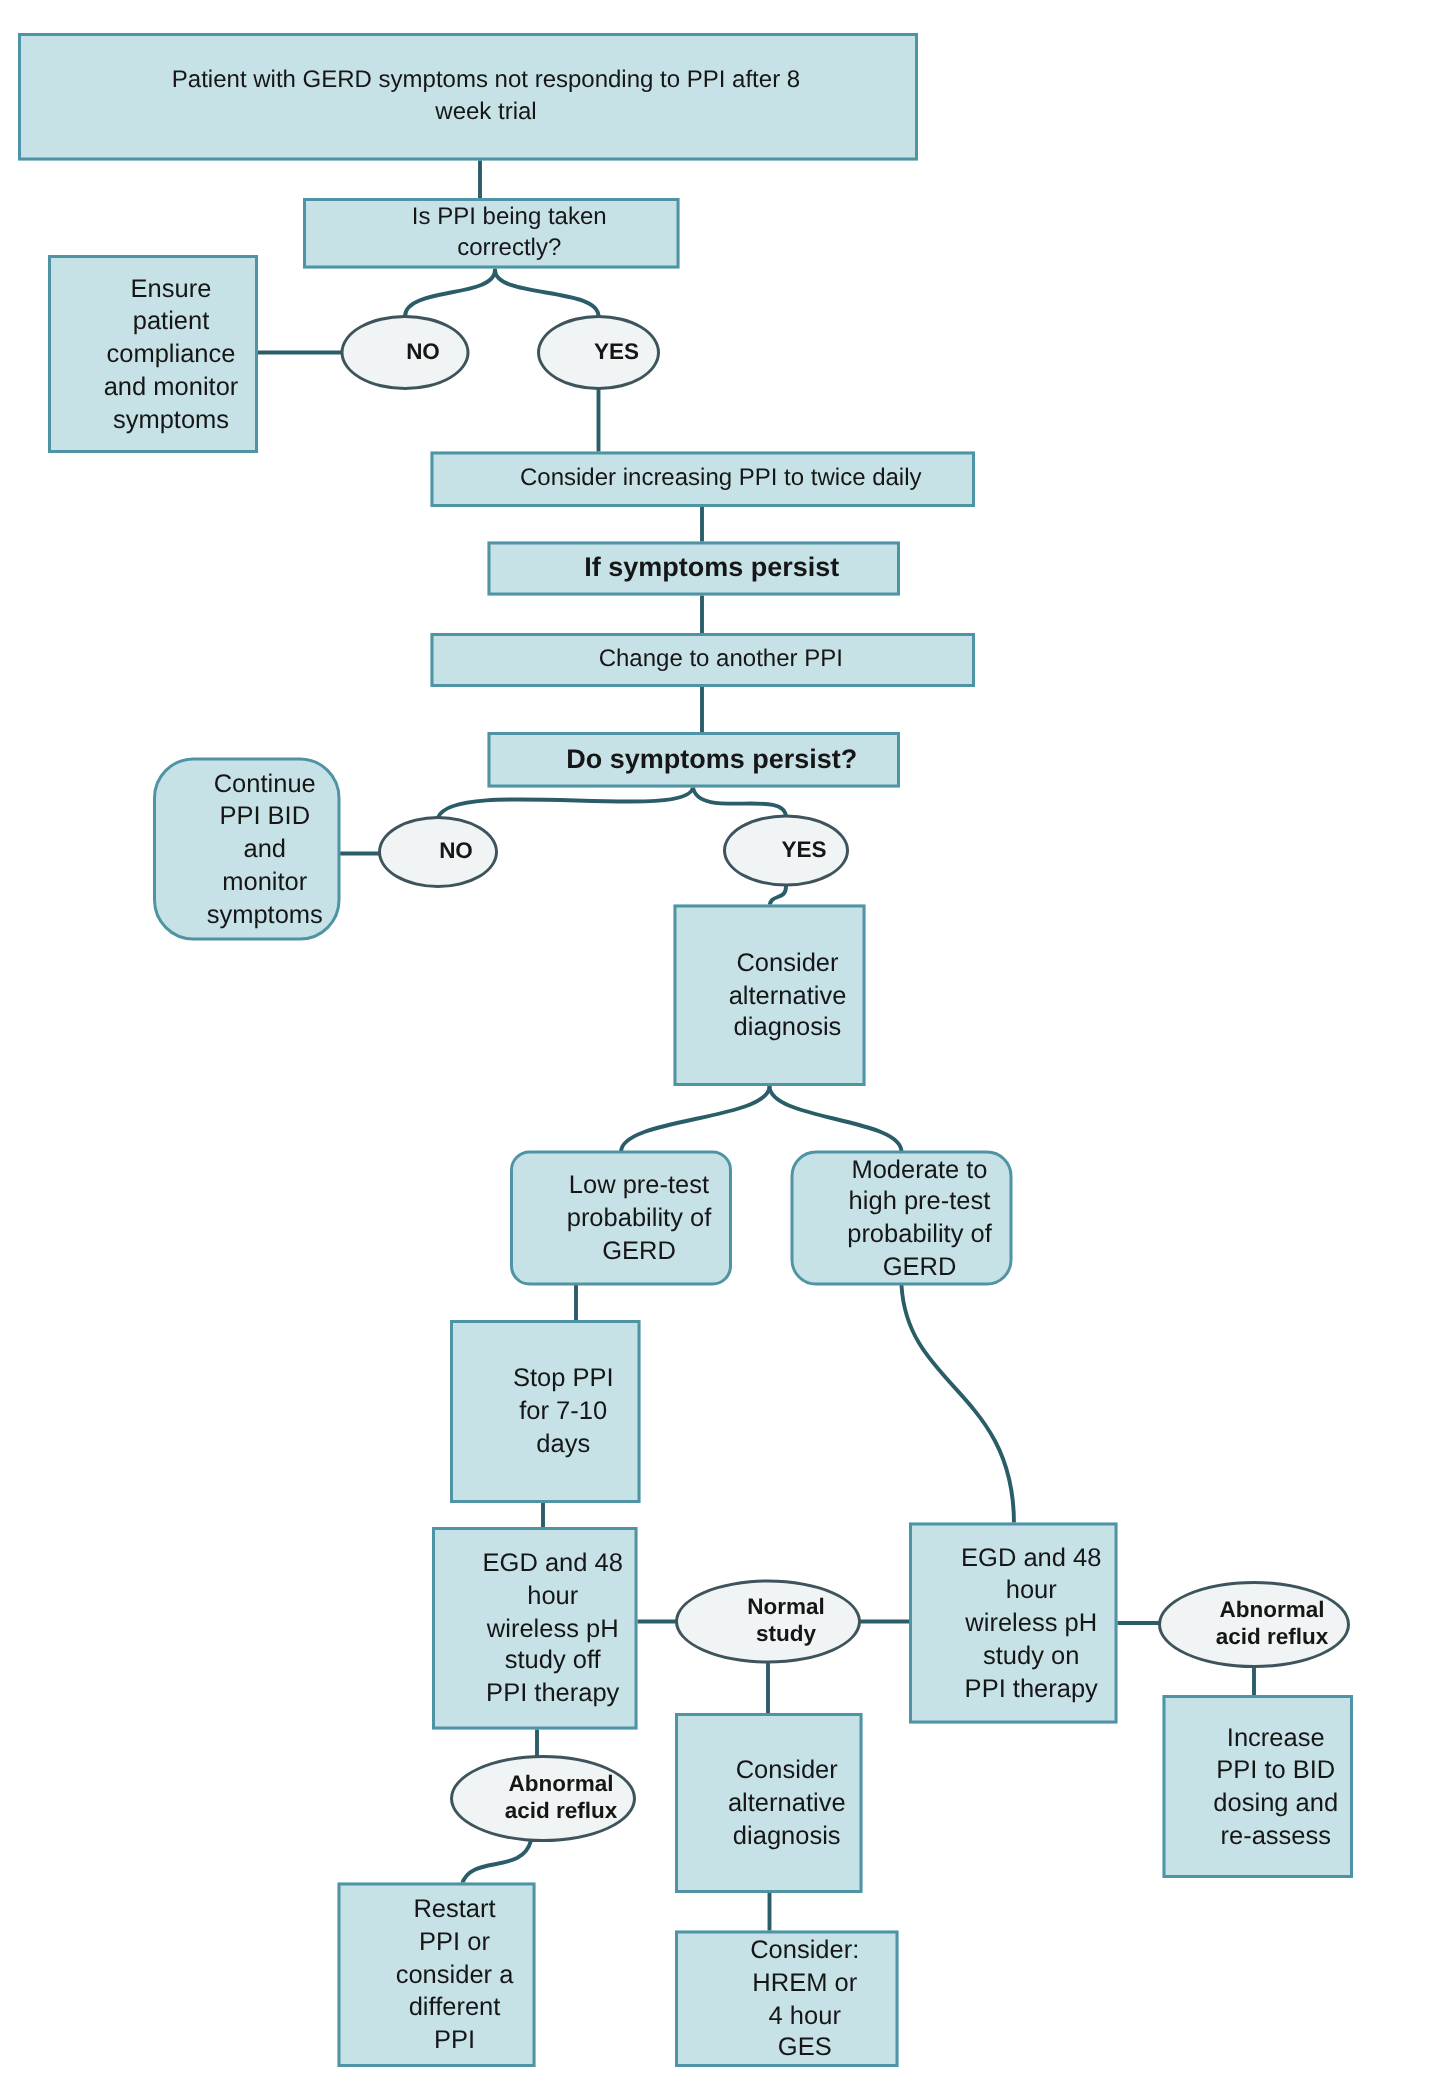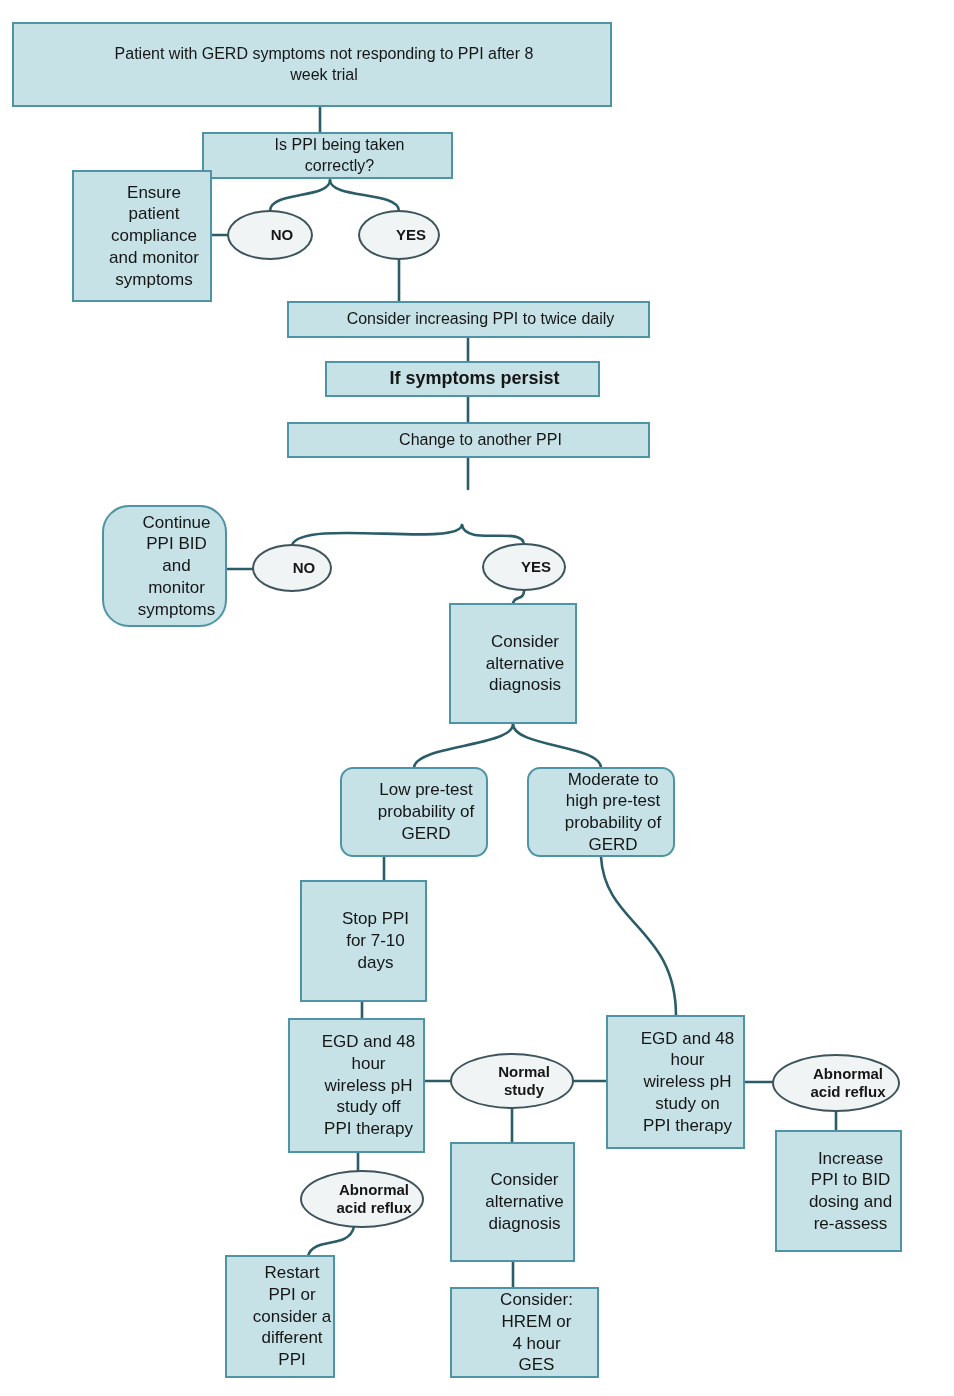--- a/index.html
+++ b/index.html
@@ -85,56 +85,57 @@
     <path d="M836 1111 V1131"></path>
     <path d="M513 1262 V1288"></path>
   </svg>
 
   <div class="node box" style="left:12px; top:22px; width:600px; height:85px;">Patient with GERD symptoms not responding to PPI after 8
 week trial</div>
 
   <div class="node box" style="left:202px; top:132px; width:251px; height:47px;">Is PPI being taken
 correctly?</div>
 
-  <div class="node box tall" style="left:32px; top:170px; width:140px; height:132px;margin-left:40px;">Ensure
+  <div class="node box tall" style="left:32px; top:170px; width:140px; height:132px;">Ensure
 patient
 compliance
 and monitor
 symptoms</div>
 
   <div class="node oval" style="left:227px; top:210px; width:86px; height:50px;">NO</div>
 
   <div class="node oval" style="left:358px; top:210px; width:82px; height:50px;">YES</div>
 
   <div class="node box" style="left:287px; top:301px; width:363px; height:37px;">Consider increasing PPI to twice daily</div>
 
   <div class="node box emph" style="left:325px; top:361px; width:275px; height:36px;">If symptoms persist</div>
 
   <div class="node box" style="left:287px; top:422px; width:363px; height:36px;">Change to another PPI</div>
 
+  <div class="node box emph" style="left:325px; top:488px; width:275px; height:37px;">Do symptoms persist?</div>
 
   <div class="node box tall" style="left:102px; top:505px; width:125px; height:122px;border-radius:27px;">Continue
 PPI BID
 and
 monitor
 symptoms</div>
 
   <div class="node oval" style="left:252px; top:544px; width:80px; height:48px;">NO</div>
 
   <div class="node oval" style="left:482px; top:543px; width:84px; height:48px;">YES</div>
 
   <div class="node box tall" style="left:449px; top:603px; width:128px; height:121px;">Consider
 alternative
 diagnosis</div>
 
   <div class="node box rounded" style="left:340px; top:767px; width:148px; height:90px;">Low pre-test
 probability of
 GERD</div>
 
-  <div class="node box rounded" style="left:527px; top:767px; width:148px; height:90px;">Moderate to
+  <div class="node box rounded" style="left:527px; top:767px; width:148px; height:90px;border-radius:17px;">Moderate to
 high pre-test
 probability of
 GERD</div>
 
   <div class="node box tall" style="left:300px; top:880px; width:127px; height:122px;">Stop PPI
 for 7-10
 days</div>
 
   <div class="node box tall" style="left:288px; top:1018px; width:137px; height:135px;">EGD and 48
 hour
@@ -159,21 +160,21 @@
 
   <div class="node box tall" style="left:450px; top:1142px; width:125px; height:120px;">Consider
 alternative
 diagnosis</div>
 
   <div class="node box tall" style="left:775px; top:1130px; width:127px; height:122px;">Increase
 PPI to BID
 dosing and
 re-assess</div>
 
-  <div class="node box tall" style="left:225px; top:1255px; width:110px; height:123px;">Restart
+  <div class="node box tall" style="left:225px; top:1255px; width:132px; height:123px;">Restart
 PPI or
 consider a
 different
 PPI</div>
 
   <div class="node box tall" style="left:450px; top:1287px; width:149px; height:91px;">Consider:
 HREM or
 4 hour
 GES</div>
 

